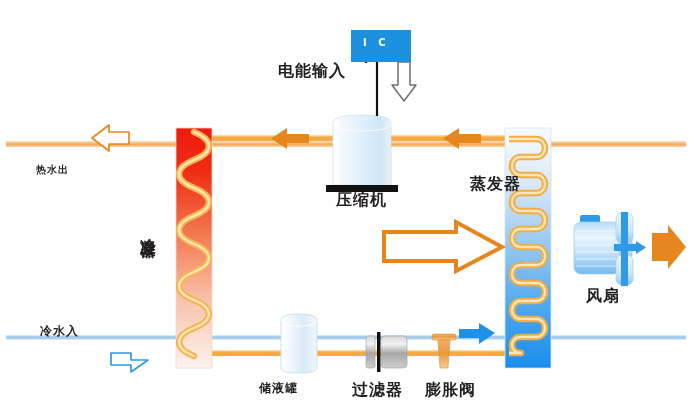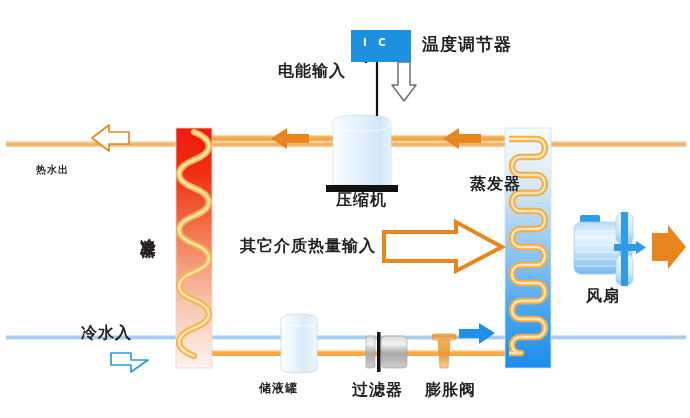--- a/index.html
+++ b/index.html
@@ -206,37 +206,35 @@
       <rect x="377" y="332" width="3.5" height="40" fill="#111111"></rect>
       <rect x="381" y="336" width="26" height="32" rx="4" fill="url(#gFilter)" stroke="#9a9a9a" stroke-width="0.6"></rect>
     </g>
 
     <g>
       <rect x="432" y="334" width="24" height="6" rx="2" fill="url(#gValve)" stroke="#d8913a" stroke-width="0.6"></rect>
       <path d="M438 340 L450 340 L448 368 L440 368 Z" fill="url(#gValve)" stroke="#d8913a" stroke-width="0.6"></path>
     </g>
   </svg>
 
-  <div class="lbl" style="left:422px;top:36px;font-size:17px;">温度调节器</div>
 
   <div class="lbl" style="left:363px;top:38px;color:#ffffff;font-size:10px;letter-spacing:4px;">I C</div>
 
   <div class="lbl" style="left:278px;top:63px;font-size:16px;">电能输入</div>
 
   <div class="lbl" style="left:36px;top:165px;font-size:10px;">热水出</div>
 
-  <div class="lbl" style="left:40px;top:325px;font-size:16px;margin-left:41px;">冷水入</div>
+  <div class="lbl" style="left:40px;top:325px;font-size:12px;">冷水入</div>
 
   <div class="lbl vert" style="left:140px;top:225px;font-size:16px;">冷凝器</div>
 
   <div class="lbl" style="left:336px;top:192px;font-size:16px;">压缩机</div>
 
   <div class="lbl" style="left:470px;top:176px;font-size:16px;">蒸发器</div>
 
-  <div class="lbl" style="left:240px;top:238px;font-size:16px;">其它介质热量输入</div>
 
   <div class="lbl" style="left:586px;top:288px;font-size:16px;">风扇</div>
 
   <div class="lbl" style="left:259px;top:382px;font-size:12px;">储液罐</div>
 
   <div class="lbl" style="left:352px;top:382px;font-size:16px;">过滤器</div>
 
   <div class="lbl" style="left:425px;top:382px;font-size:16px;text-align:right;">膨胀阀</div>
 
 </div>

